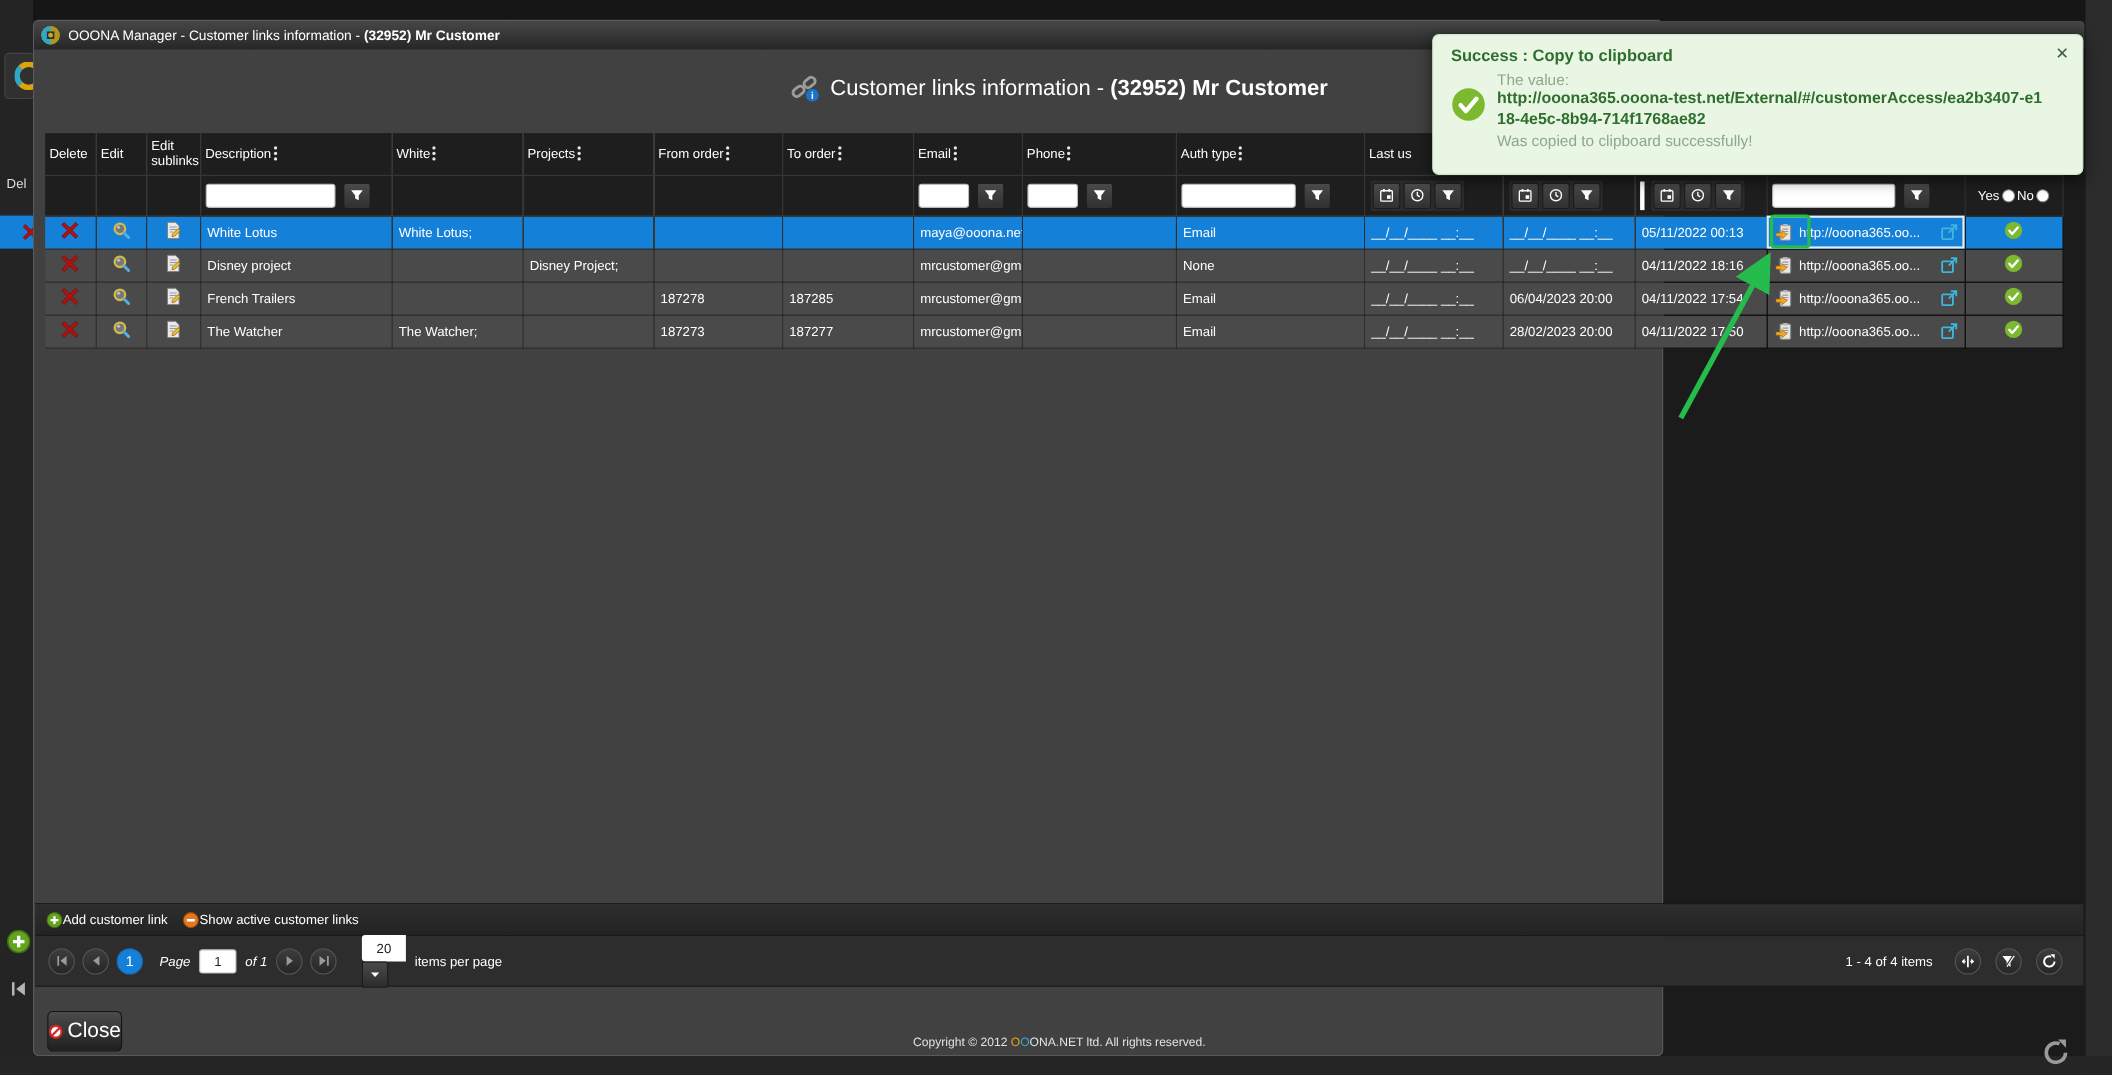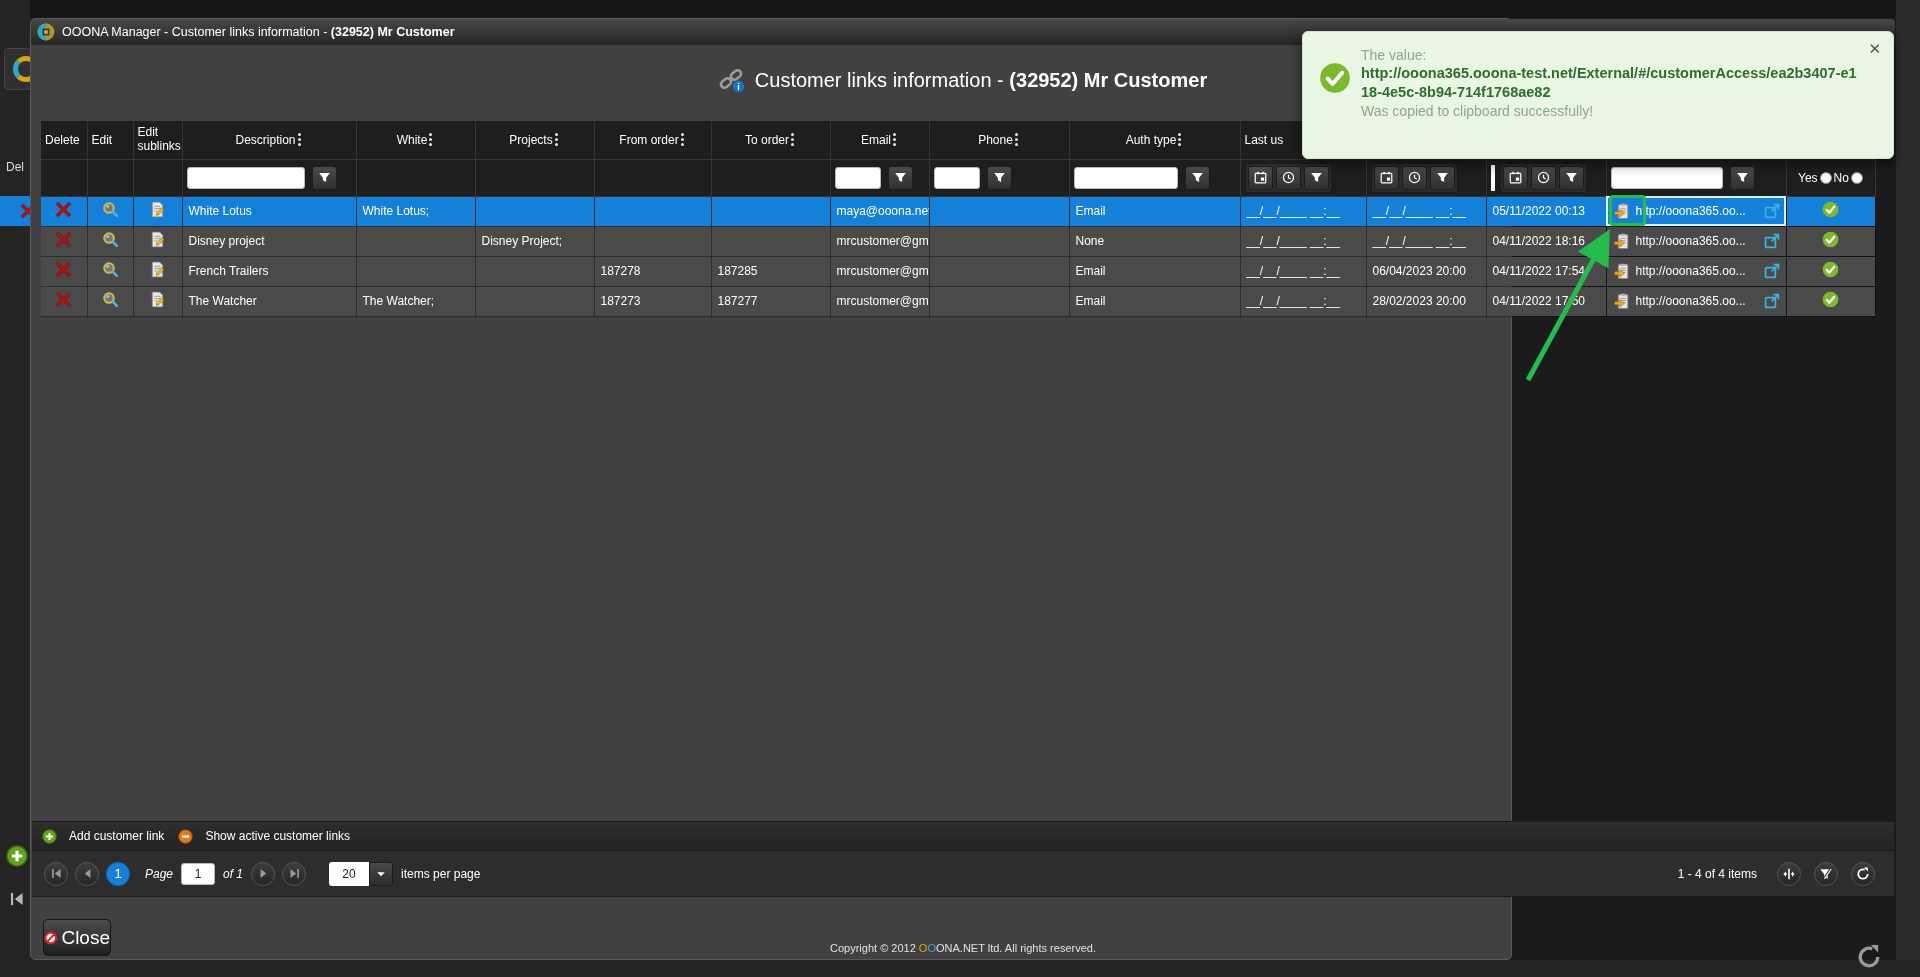--- a/index.html
+++ b/index.html
@@ -35,21 +35,21 @@
   #heading b { font-weight:bold; }
 
   
   #tbl { left:10px; top:102px; border-collapse:collapse; table-layout:fixed; width:1834px;
          font-size:12px; }
   #tbl th, #tbl td { overflow:hidden; white-space:nowrap; }
   #tbl thead th { background:#1e1e1e; border-right:1px solid #363636; border-bottom:1px solid #363636;
                   text-align:left; font-weight:normal; padding:2px 4px; vertical-align:middle; }
   #tbl thead tr.labels th { height:38px; }
   #tbl thead tr.filters th { height:37px; }
-  #tbl .hcell { display:flex; align-items:center; justify-content:center; }
+  #tbl .hcell { display:flex; align-items:center; justify-content:flex-start; }
   #tbl .wrap2 { white-space:normal; line-height:1.15;margin-left:12px; }
   .dots { display:inline-flex; flex-direction:column; gap:2px; padding:2px; cursor:pointer; }
   .dots i { width:3px; height:3px; border-radius:50%; background:#e8e8e8; }
   #tbl tbody td { height:30px; background:#4a4a4a; border-right:1px solid rgba(0,0,0,.28);
                   border-bottom:1px solid rgba(0,0,0,.32); padding:0 6px; }
   #tbl tbody tr.selected td { background:#1580d8; }
   #tbl tbody td.icon-c { text-align:center; padding:0; }
   .flt-input { height:22px; border:1px solid #bbb; border-radius:3px; background:#fff; color:#222;
                font-size:12px; padding:0 4px; vertical-align:middle; }
   .flt-btn { display:inline-flex; align-items:center; justify-content:center; width:25px; height:24px;
@@ -65,31 +65,31 @@
            display:inline-block; }
   .urlcell { display:flex; align-items:center; gap:5px; }
   .urlcell .lnk { overflow:hidden; white-space:nowrap; flex:1; }
   td.url-focus { outline:2px solid #ddefff; outline-offset:-2px; }
   .chk { display:inline-flex; width:17px; height:17px; }
 
   
   #linkbar { left:1px; top:802px; width:1862px; height:30px; background:linear-gradient(#2e2e2e,#232323);
              border-top:1px solid #191919; border-bottom:1px solid #191919;
              display:flex; align-items:center; gap:14px; padding-left:10px; font-size:12px; }
-  .linkbtn { display:inline-flex; align-items:center; gap:12px; cursor:pointer; }
+  .linkbtn { display:inline-flex; align-items:center; gap:0; cursor:pointer; }
   #pagerbar { left:1px; top:832px; width:1862px; height:46px; background:#2d2d2d;
               border-bottom:1px solid #191919; display:flex; align-items:center; font-size:12px;
               padding:0 12px; }
   .pg-circle { width:24px; height:24px; border-radius:50%; background:linear-gradient(#3d3d3d,#262626);
                border:1px solid #555; display:inline-flex; align-items:center; justify-content:center;
                margin-right:7px; cursor:pointer; color:#9a9a9a; }
   .pg-circle.cur { background:#1580d8; border-color:#1a6ab0; color:#fff; font-size:13px; }
   #pagerbar .lbl { margin:0 8px;font-style:italic; }
   #page-input { width:34px; height:22px; text-align:center; }
-  .size-box { display:inline-flex; margin:0 8px 0 16px; }
+  .size-box { display:inline-flex; margin:0 8px 0 16px;flex-direction:column; }
   .size-box .val { width:40px; height:24px; background:#fff; color:#222; border-radius:3px 0 0 3px;
                    display:inline-flex; align-items:center; justify-content:center; font-size:12px; }
   .size-box .dd { width:24px; height:24px; background:linear-gradient(#4a4a4a,#2c2c2c);
                   border:1px solid #1d1d1d; border-radius:0 3px 3px 0; display:inline-flex;
                   align-items:center; justify-content:center; cursor:pointer; }
   #pager-right { margin-left:auto; display:flex; align-items:center; gap:6px; }
   #items-info { margin-right:14px; }
   #footer-close { left:12px; top:900px; width:68px; height:37px; border-radius:5px;
                   background:linear-gradient(#4c4c4c,#1f1f1f); border:1px solid #141414;
                   display:flex; align-items:center; justify-content:center; gap:4px; font-size:19px;
@@ -717,20 +717,21 @@
       </svg>
     <span>Close</span>
   </div>
 
   <div class="abs" id="dlg-copyright">
     <span>Copyright © 2012 </span><span class="o1">O</span><span class="o2">O</span><span>ONA.NET</span><span> ltd. All rights reserved.</span>
   </div>
 </div>
 
 <div class="abs" id="notif">
+  <div class="ttl">Success : Copy to clipboard</div>
   <span class="close">✕</span>
   <div class="body">
     <svg width="32" height="32" style="flex:none;margin-top:16px">
         <use href="#i-check" width="32" height="32"></use>
       </svg>
     <div class="txt">
       <span>The value:</span>
       <span class="url">http://ooona365.ooona-test.net/External/#/customerAccess/ea2b3407-e118-4e5c-8b94-714f1768ae82</span>
       <span>Was copied to clipboard successfully!</span>
     </div>

